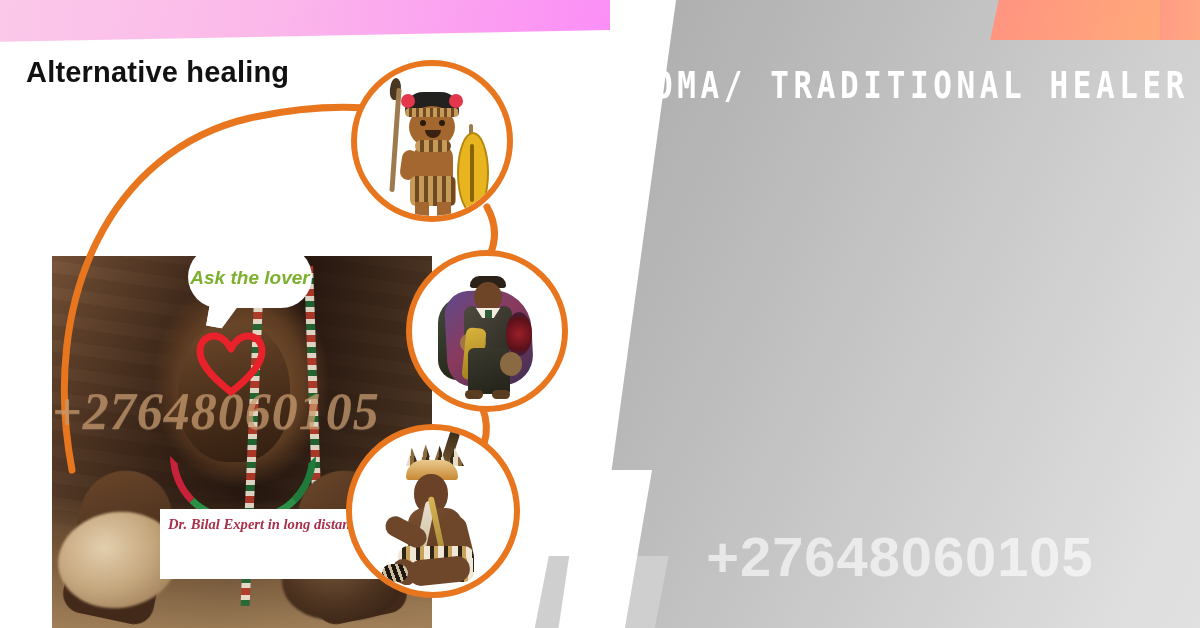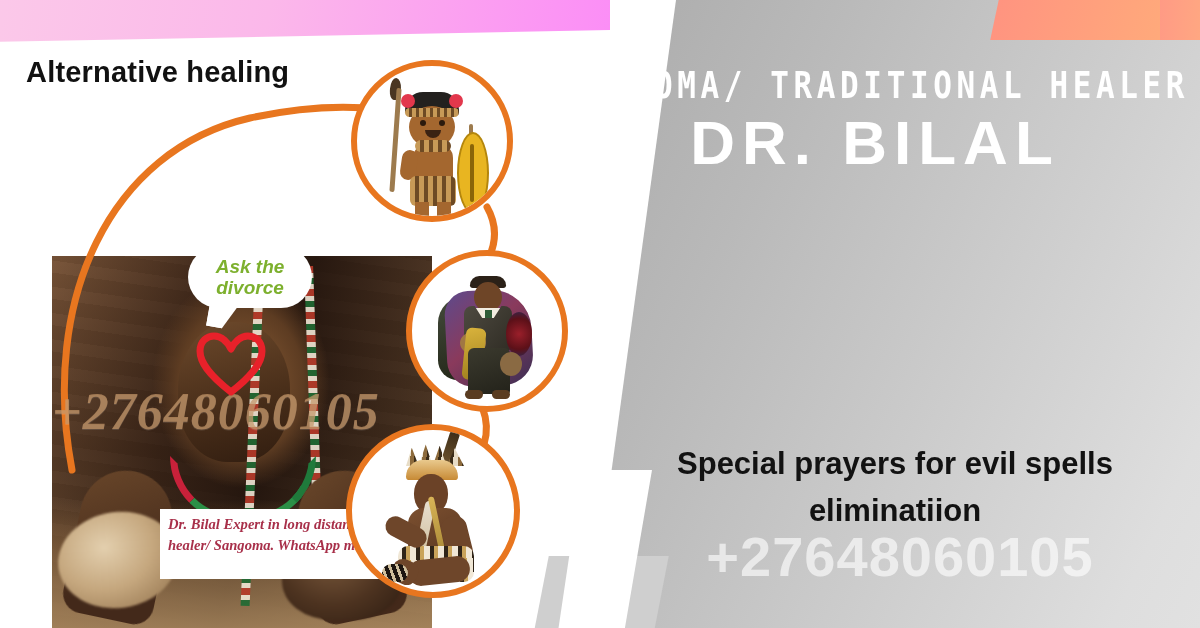--- a/index.html
+++ b/index.html
@@ -297,28 +297,27 @@
     <div class="pot"></div>
   </div>
 
   <div class="heart">
     <svg width="70" height="64" viewBox="0 0 70 64" aria-hidden="true">
       <path d="M35 60 C 12 42 4 30 4 19 C 4 9 11 4 18 4 C 26 4 32 11 35 17 C 38 11 44 4 52 4 C 59 4 66 9 66 19 C 66 30 58 42 35 60 Z" fill="none" stroke="#e8212a" stroke-width="7" stroke-linejoin="round"></path>
     </svg>
   </div>
 
   <div class="bubble">
-    <span>Ask the divorce</span>
+    <span>Ask the lover</span>
   </div>
 
   <div class="photo-watermark">+27648060105</div>
 
   <div class="caption">
     <p>Dr. Bilal Expert in long distan</p>
-    <p>healer/ Sangoma. WhatsApp m</p>
   </div>
 
   <svg class="ring-svg" viewBox="0 0 620 628" aria-hidden="true">
     <path d="M72 470 C 40 300 110 150 250 118 C 350 96 430 110 470 140" fill="none" stroke="#e8761f" stroke-width="7" stroke-linecap="round"></path>
     <path d="M487 207 C 500 230 495 252 480 272" fill="none" stroke="#e8761f" stroke-width="7" stroke-linecap="round"></path>
     <path d="M478 398 C 492 424 488 448 470 466" fill="none" stroke="#e8761f" stroke-width="7" stroke-linecap="round"></path>
   </svg>
 
   <div class="circ c1">
     <div class="fig">
@@ -372,17 +371,15 @@
         <div class="w3-cord"></div>
       <div class="w3-skirt"></div>
         <div class="w3-thigh"></div>
       <div class="w3-armL"></div>
         <div class="w3-shin"></div>
         <div class="w3-tuft"></div>
     </div>
   </div>
 
   <div class="kicker">SANGOMA/ TRADITIONAL HEALER</div>
-  <div class="headline">DR. BILAL</div>
   <div class="ghostnum">+27648060105</div>
-  <div class="blacktext">Special prayers for  evil spells eliminatiion</div>
 
 </div>
 
 </body></html>

